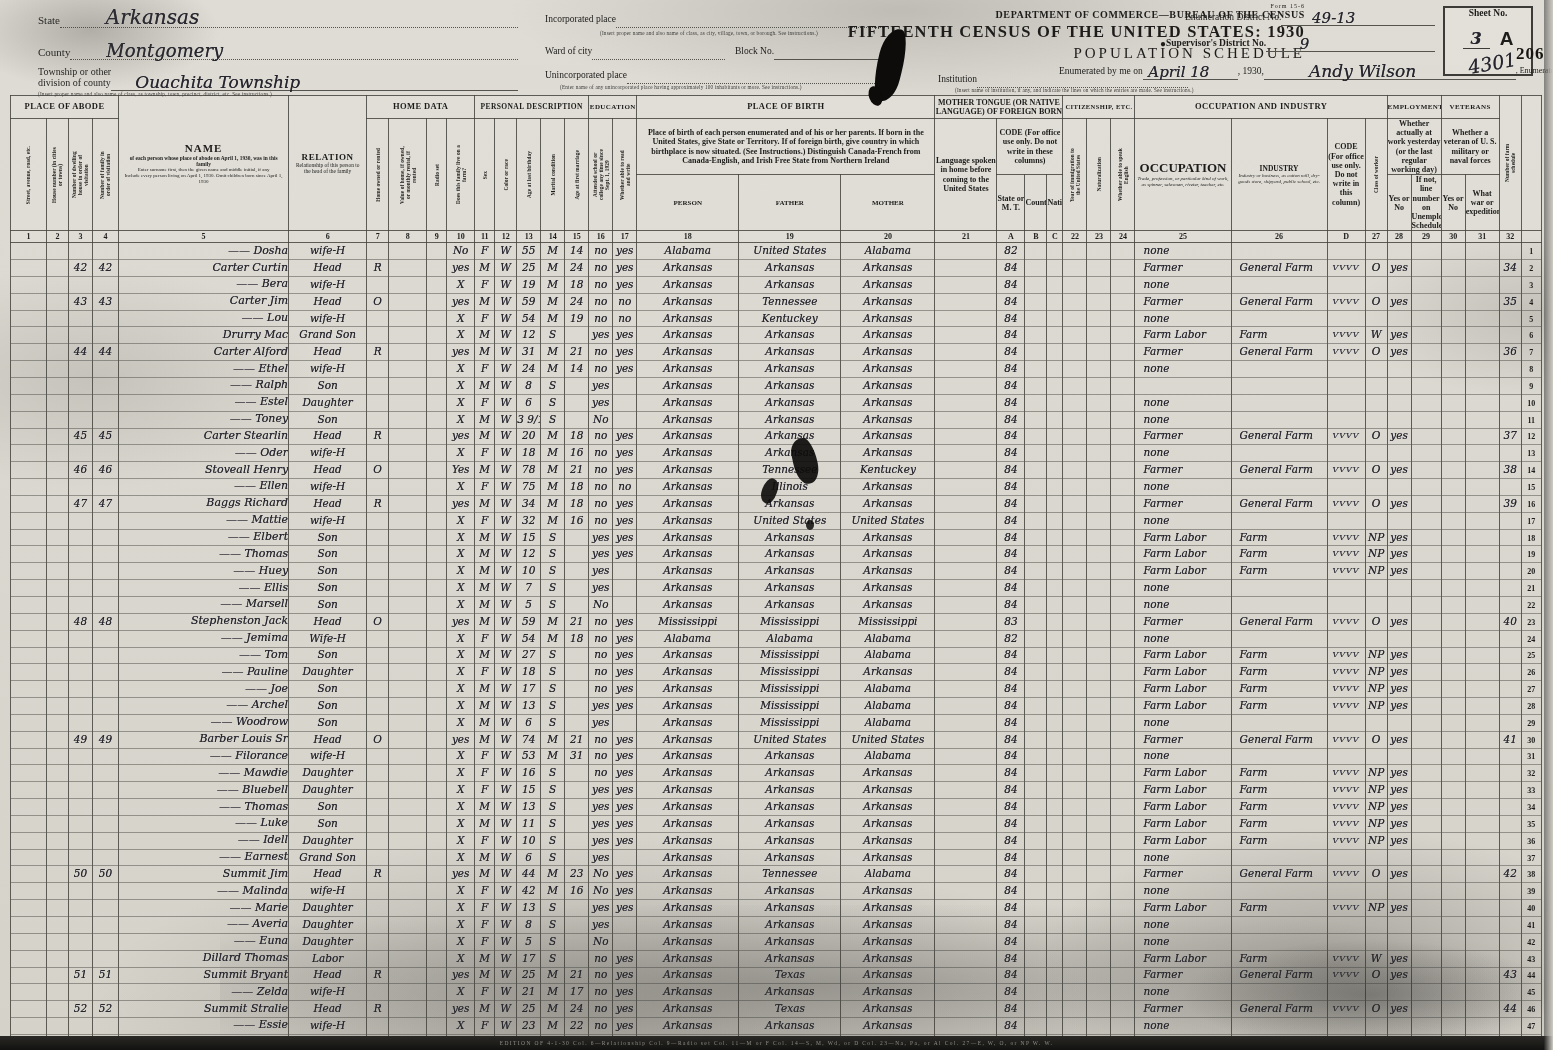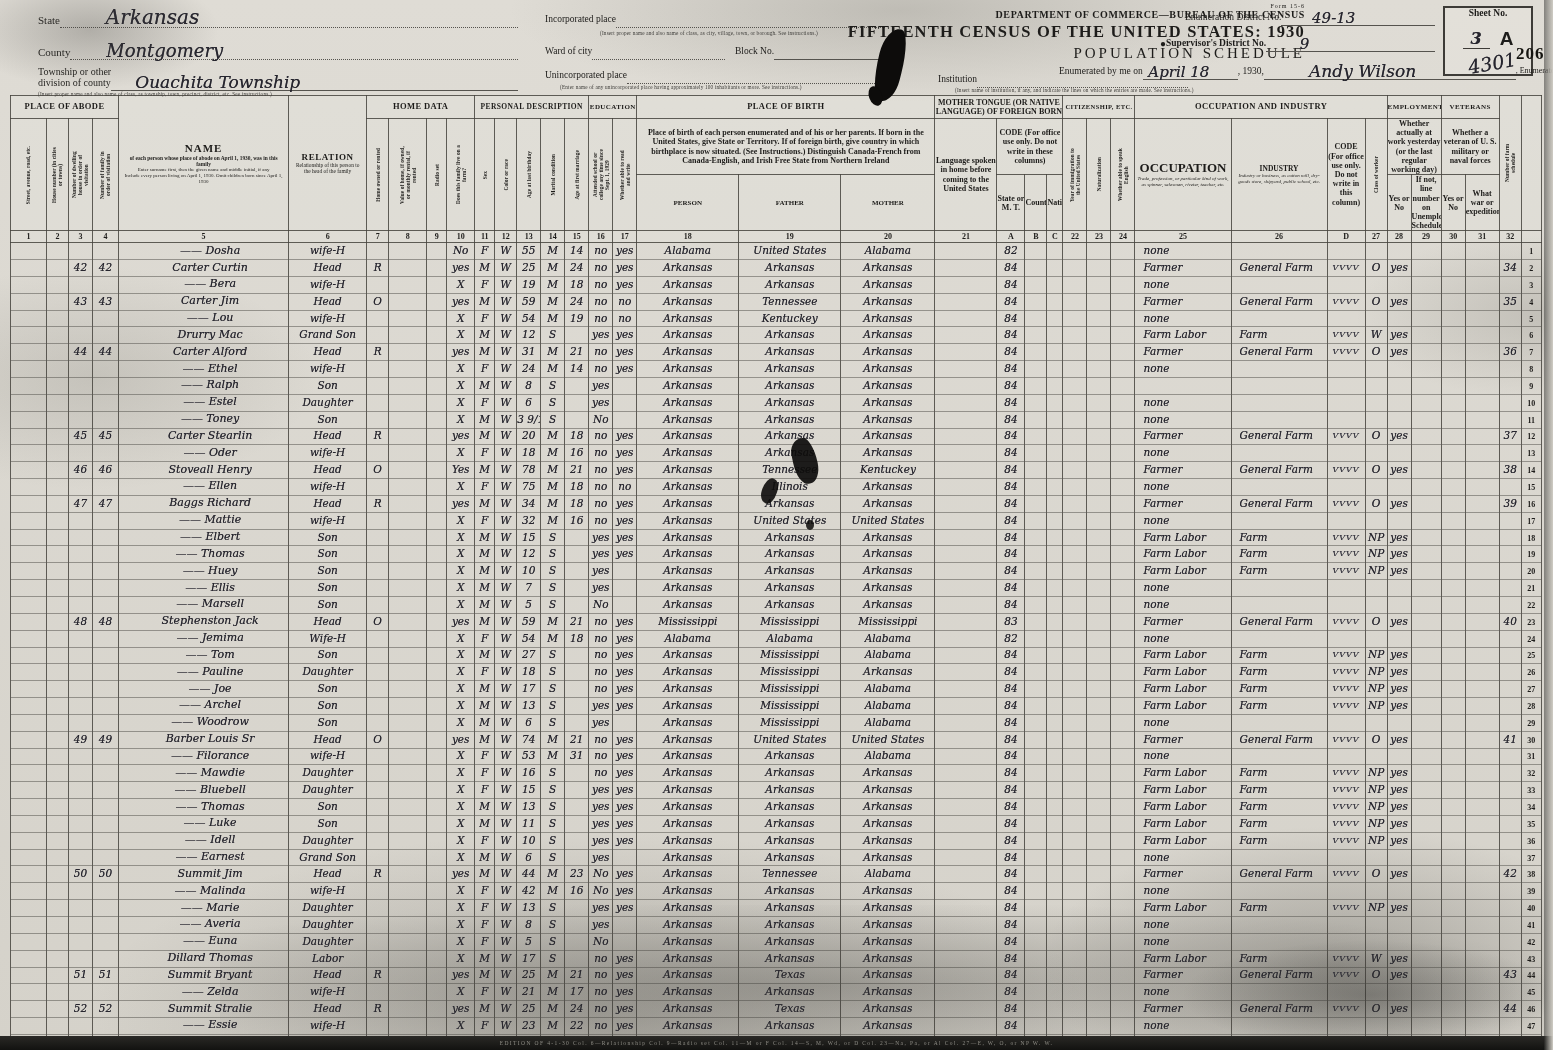--- a/index.html
+++ b/index.html
@@ -47,21 +47,21 @@
   .census thead th{font-size:8px;font-weight:bold;line-height:1.15;background:rgba(232,230,223,.25);}
   .census .gt{font-size:8.5px;letter-spacing:.4px;height:22px;}
   .vt{writing-mode:vertical-rl;transform:rotate(180deg);font-size:5.3px;font-weight:bold;
       line-height:1.15;max-height:60px;margin:0 auto;letter-spacing:.1px;}
   .desc5{font-size:5px;font-weight:normal;padding:0 2px;}
   .desc55{font-size:5.4px;font-weight:normal;padding:0 3px;}
   .numrow th{height:11px;font-size:7px;background:rgba(225,223,216,.4);}
   .census tbody td{height:15.85px;font-size:9px;
       border-top:1px solid rgba(90,88,82,.55);border-bottom:1px solid rgba(90,88,82,.55);}
   .census tbody .hw{font-size:10.5px;position:relative;top:-1px;}
-  td[data-name="cell-name"]{text-align:center;padding-left:13px;}
+  td[data-name="cell-name"]{text-align:right;padding-left:13px;}
   td[data-name="cell-name"] .hw{font-size:11px;}
   td[data-name="cell-occupation"],td[data-name="cell-industry"]{text-align:left;padding-left:8px;}
   td[data-name="cell-line"] span{font-size:8px;font-weight:bold;font-family:"Liberation Serif",serif;}
   td[data-name="cell-code_d"] .hw{font-size:8px;letter-spacing:1px;color:#3a3944;}
 
   
   .blot{position:absolute;background:#0d0c0b;}
   .blot.b1{left:877px;top:28px;width:26px;height:74px;border-radius:60% 40% 55% 45%/40% 60% 35% 65%;transform:rotate(14deg);}
   .blot.b2{left:869px;top:86px;width:13px;height:20px;border-radius:50%;transform:rotate(-20deg);}
   .blot.b3{left:793px;top:438px;width:24px;height:46px;border-radius:55% 45% 50% 50%/35% 65% 45% 55%;transform:rotate(-12deg);opacity:.92;}

